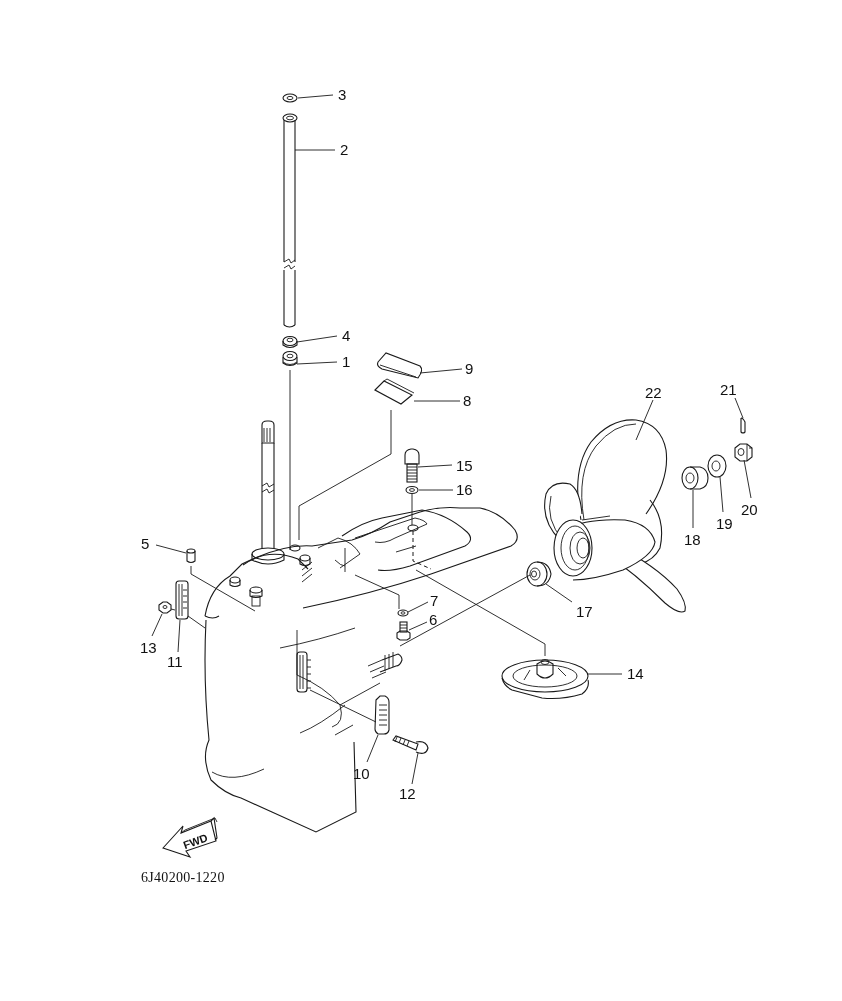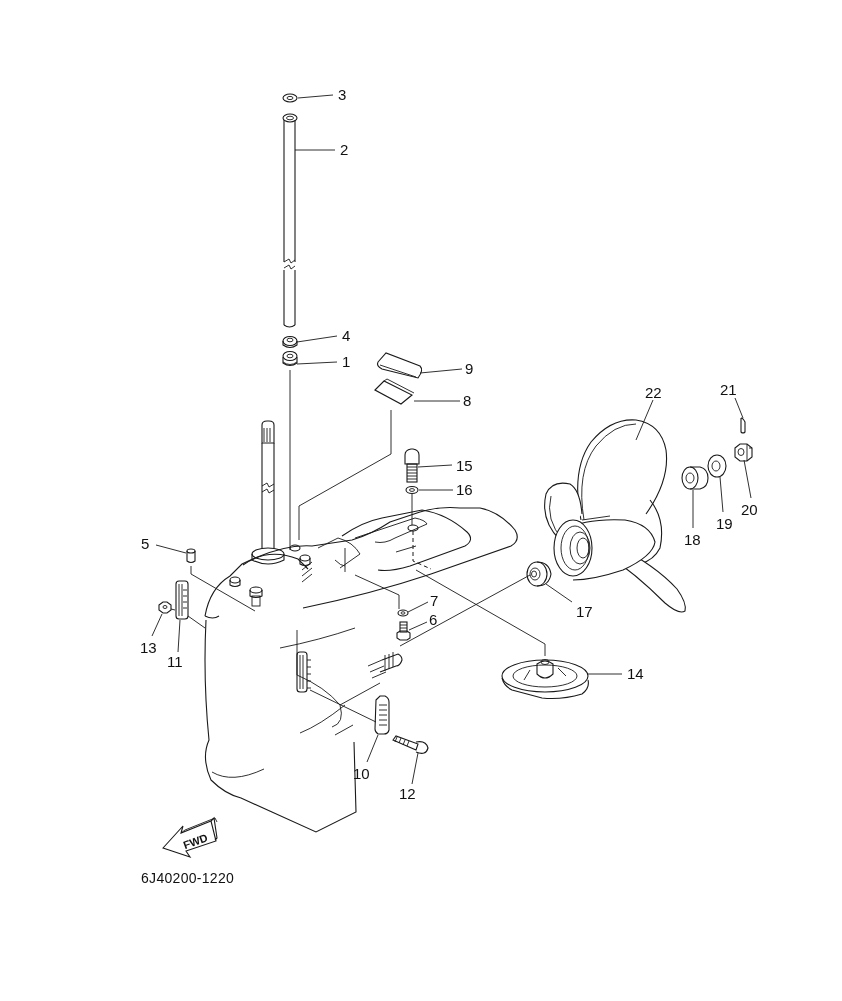--- a/index.html
+++ b/index.html
@@ -5,21 +5,21 @@
     html, body { margin: 0; padding: 0; background: #ffffff; }
     body { width: 842px; height: 1001px; position: relative; overflow: hidden;
            font-family: "Liberation Sans", "DejaVu Sans", sans-serif; }
     #diagram { position: absolute; left: 0; top: 0; width: 842px; height: 1001px; }
     .ln { stroke: #1a1a1a; stroke-width: 1.1; fill: none; }
     .ln-thin { stroke: #1a1a1a; stroke-width: 0.9; fill: none; }
     .fill-w { fill: #ffffff; }
     .dash { stroke: #1a1a1a; stroke-width: 1; fill: none; stroke-dasharray: 4 3; }
     .lbl { font-size: 15px; fill: #111111; font-family: "Liberation Sans", "DejaVu Sans", sans-serif; }
     .code { position: absolute; left: 141px; top: 870px; font-size: 14px; color: #111;
-            letter-spacing: 0.3px; }
+            letter-spacing: 0.3px; font-family: Liberation Serif, serif; }
   </style>
 </head>
 <body>
 
 <svg id="diagram" viewBox="0 0 842 1001" xmlns="http://www.w3.org/2000/svg">
 
   <g>
     <ellipse class="ln" cx="290" cy="98" rx="7" ry="4"></ellipse>
     <ellipse class="ln-thin" cx="290" cy="98" rx="3" ry="1.6"></ellipse>
     <line class="ln-thin" x1="298" y1="98" x2="333" y2="95"></line>

